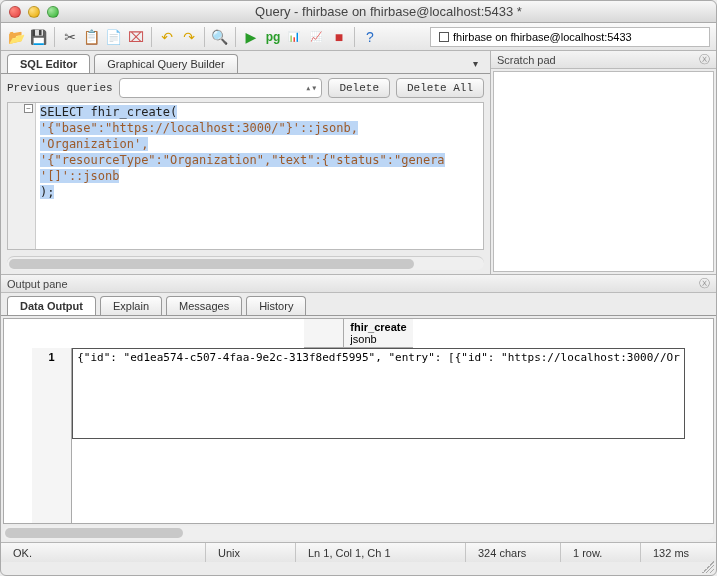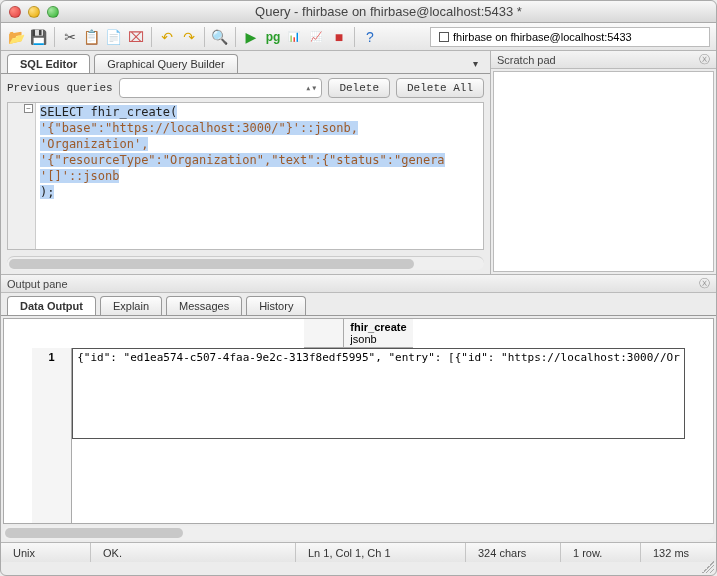--- a/index.html
+++ b/index.html
@@ -420,20 +420,20 @@
       <div class="gb-cell">{"id": "ed1ea574-c507-4faa-9e2c-313f8edf5995", "entry": [{"id": "https://localhost:3000//Or</div>
       <div class="gb-rest"></div>
     </div>
   </div>
 </div>
 <div class="out-hscroll">
     <div class="thumb"></div>
   </div>
 
 <div class="status-bar">
+  <div class="cell wide">OK.</div>
   <div class="cell" style="width:90px">Unix</div>
-  <div class="cell wide">OK.</div>
   <div class="cell" style="width:170px">Ln 1, Col 1, Ch 1</div>
   <div class="cell" style="width:95px">324 chars</div>
   <div class="cell" style="width:80px">1 row.</div>
   <div class="cell" style="width:75px;border-right:none">132 ms</div>
 </div>
 <div class="resize"></div>
 
 </body></html>

